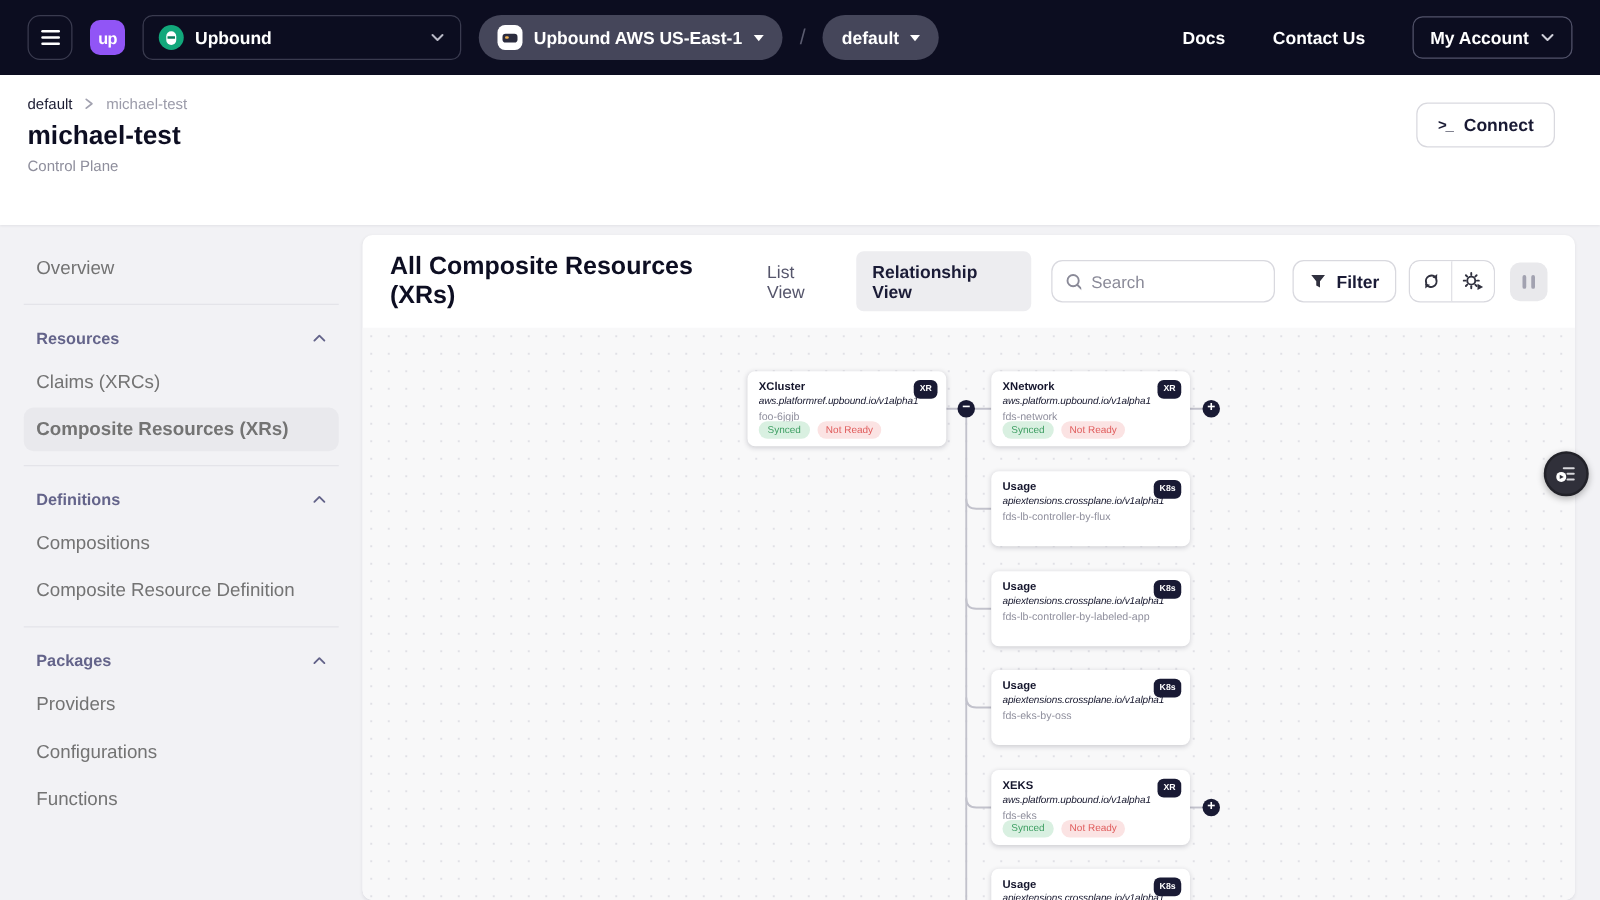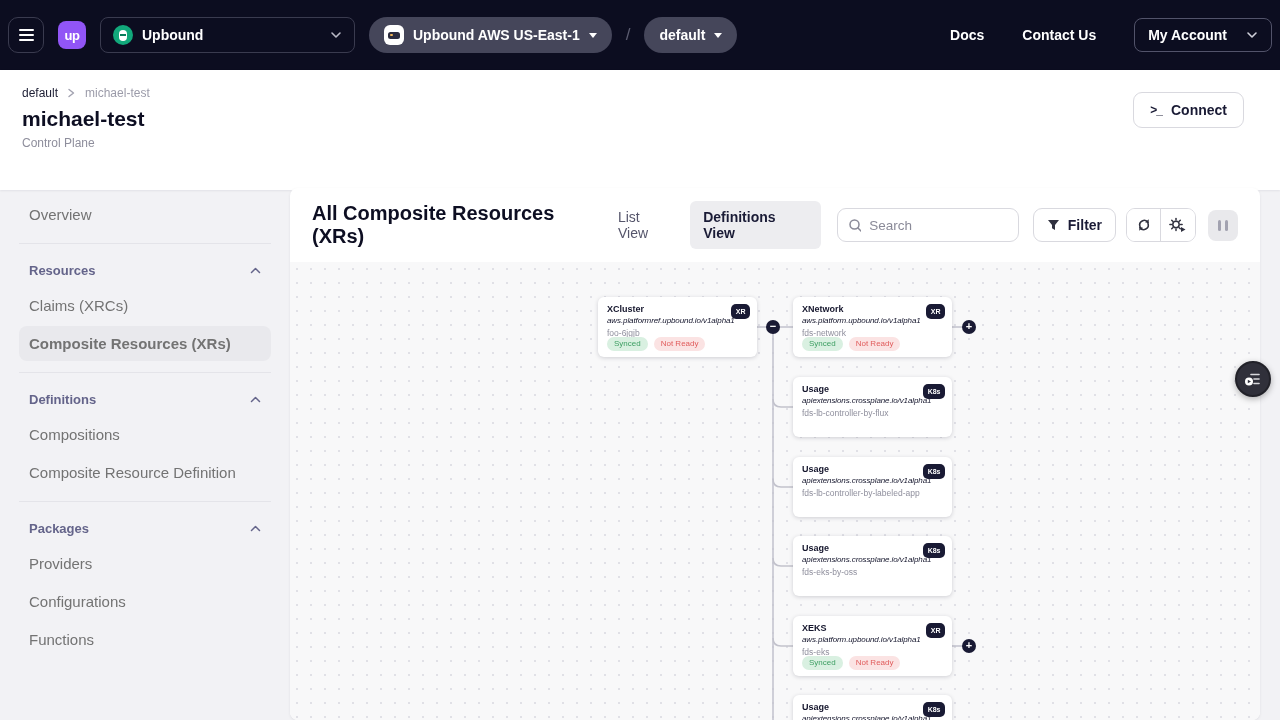--- a/index.html
+++ b/index.html
@@ -1,38 +1,38 @@
 <!DOCTYPE html>
 <html><head>
 <meta charset="utf-8">
 <style>
   * { box-sizing: border-box; margin: 0; padding: 0; }
   html,body { width:1280px; height:720px; overflow:hidden; }
   body { font-family:"Liberation Sans", sans-serif; background:#f2f2f5; position:relative; color:#1d1e33; }
 
   
-  .navbar { height:70px; background:#0c0d20; display:flex; align-items:center; padding:0 8px; gap:14px; }
+  .navbar { height:60px; background:#0c0d20; display:flex; align-items:center; padding:0 22px; gap:14px; }
   .hamburger { width:36px; height:36px; border:1px solid #3a3b4f; border-radius:10px; background:transparent; display:flex; flex-direction:column; justify-content:center; align-items:center; gap:3px; cursor:pointer; }
   .hamburger i { display:block; width:15px; height:2px; background:#fff; border-radius:1px; }
   .logo { width:28px; height:28px; background:#9155f6; border-radius:8px; color:#fff; font-weight:bold; font-size:13px; display:flex; align-items:center; justify-content:center; letter-spacing:-0.5px; }
   .org-select { width:255px; height:36px; border:1px solid #3a3b4f; border-radius:8px; display:flex; align-items:center; gap:9px; padding:0 12px; cursor:pointer; }
   .org-logo { width:20px; height:20px; border-radius:50%; background:#12a87b; position:relative; flex:none; }
   .org-logo:after { content:""; position:absolute; left:6px; top:5px; width:8px; height:11px; background:#fff; border-radius:4px; }
   .org-logo:before { content:""; position:absolute; left:7px; top:9px; width:6px; height:2px; background:#0b7d5c; z-index:1; }
   .org-label { color:#fff; font-size:14px; font-weight:bold; flex:1; }
   .nav-pill { height:36px; background:#45465a; border-radius:18px; display:flex; align-items:center; gap:9px; padding:0 15px; cursor:pointer; }
   .nav-pill .pill-label { color:#fff; font-size:14px; font-weight:bold; }
   .caret-down { width:0; height:0; border-left:4.5px solid transparent; border-right:4.5px solid transparent; border-top:5.5px solid #fff; }
   .cp-icon { width:20px; height:20px; background:#fff; border-radius:6px; position:relative; flex:none; }
   .cp-icon:after { content:""; position:absolute; left:4px; top:6.5px; width:12px; height:7px; background:#2b2c3e; border-radius:2.5px; }
   .cp-icon:before { content:""; position:absolute; left:6px; top:9px; width:3px; height:2px; background:#f0b455; border-radius:1px; z-index:1; }
   .nav-slash { color:#5b5c70; font-size:17px; }
   .nav-spacer { flex:1; }
   .nav-link { color:#fff; font-size:14px; font-weight:bold; text-decoration:none; margin-right:24px; cursor:pointer; }
-  .account-btn { height:34px; border:1px solid #52536a; border-radius:8px; background:transparent; color:#fff; font-size:14px; font-weight:bold; display:flex; align-items:center; gap:19px; padding:0 13px; cursor:pointer; font-family:inherit; }
+  .account-btn { height:34px; border:1px solid #52536a; border-radius:8px; background:transparent; color:#fff; font-size:14px; font-weight:bold; display:flex; align-items:center; gap:9px; padding:0 13px; cursor:pointer; font-family:inherit; }
 
   
   .page-header { position:relative; height:120px; background:#fff; padding:16px 36px 0 22px; box-shadow:0 1px 2px rgba(16,16,40,.07); }
   .breadcrumb { display:flex; align-items:center; gap:9px; font-size:12px; }
   .crumb-current { color:#1c1d33; cursor:pointer; }
   .crumb-sub { color:#9b9ba9; }
   .page-title { font-size:21px; font-weight:bold; color:#0d0e22; margin:7px 0 5px; }
   .page-subtitle { font-size:12px; color:#8e8e9c; }
   .connect-btn { position:absolute; right:36px; top:22px; height:36px; background:#fff; border:1px solid #d9d9df; border-radius:9px; display:flex; align-items:center; gap:9px; padding:0 16px; cursor:pointer; font-family:inherit; }
   .connect-icon { font-size:12px; font-weight:bold; color:#191a34; letter-spacing:-1px; }
@@ -169,21 +169,21 @@
   <div class="side-item">Providers</div>
   <div class="side-item">Configurations</div>
   <div class="side-item">Functions</div>
 </aside>
 
 <main class="main-card">
   <div class="card-header">
     <div class="card-title">All Composite Resources (XRs)</div>
     <div class="view-toggle">
       <span class="view-plain">List View</span>
-      <span class="view-selected">Definitions View</span>
+      <span class="view-selected">Relationship View</span>
     </div>
     <div class="search-box">
       <svg width="15" height="15">
           <circle cx="6.5" cy="6.5" r="4.5" fill="none" stroke="#8a8a98" stroke-width="1.5"></circle>
           <line x1="10" y1="10" x2="13.5" y2="13.5" stroke="#8a8a98" stroke-width="1.5" stroke-linecap="round"></line>
         </svg>
       <input type="text" placeholder="Search" style="">
     </div>
     <button class="filter-btn">
       <svg width="13" height="12">

